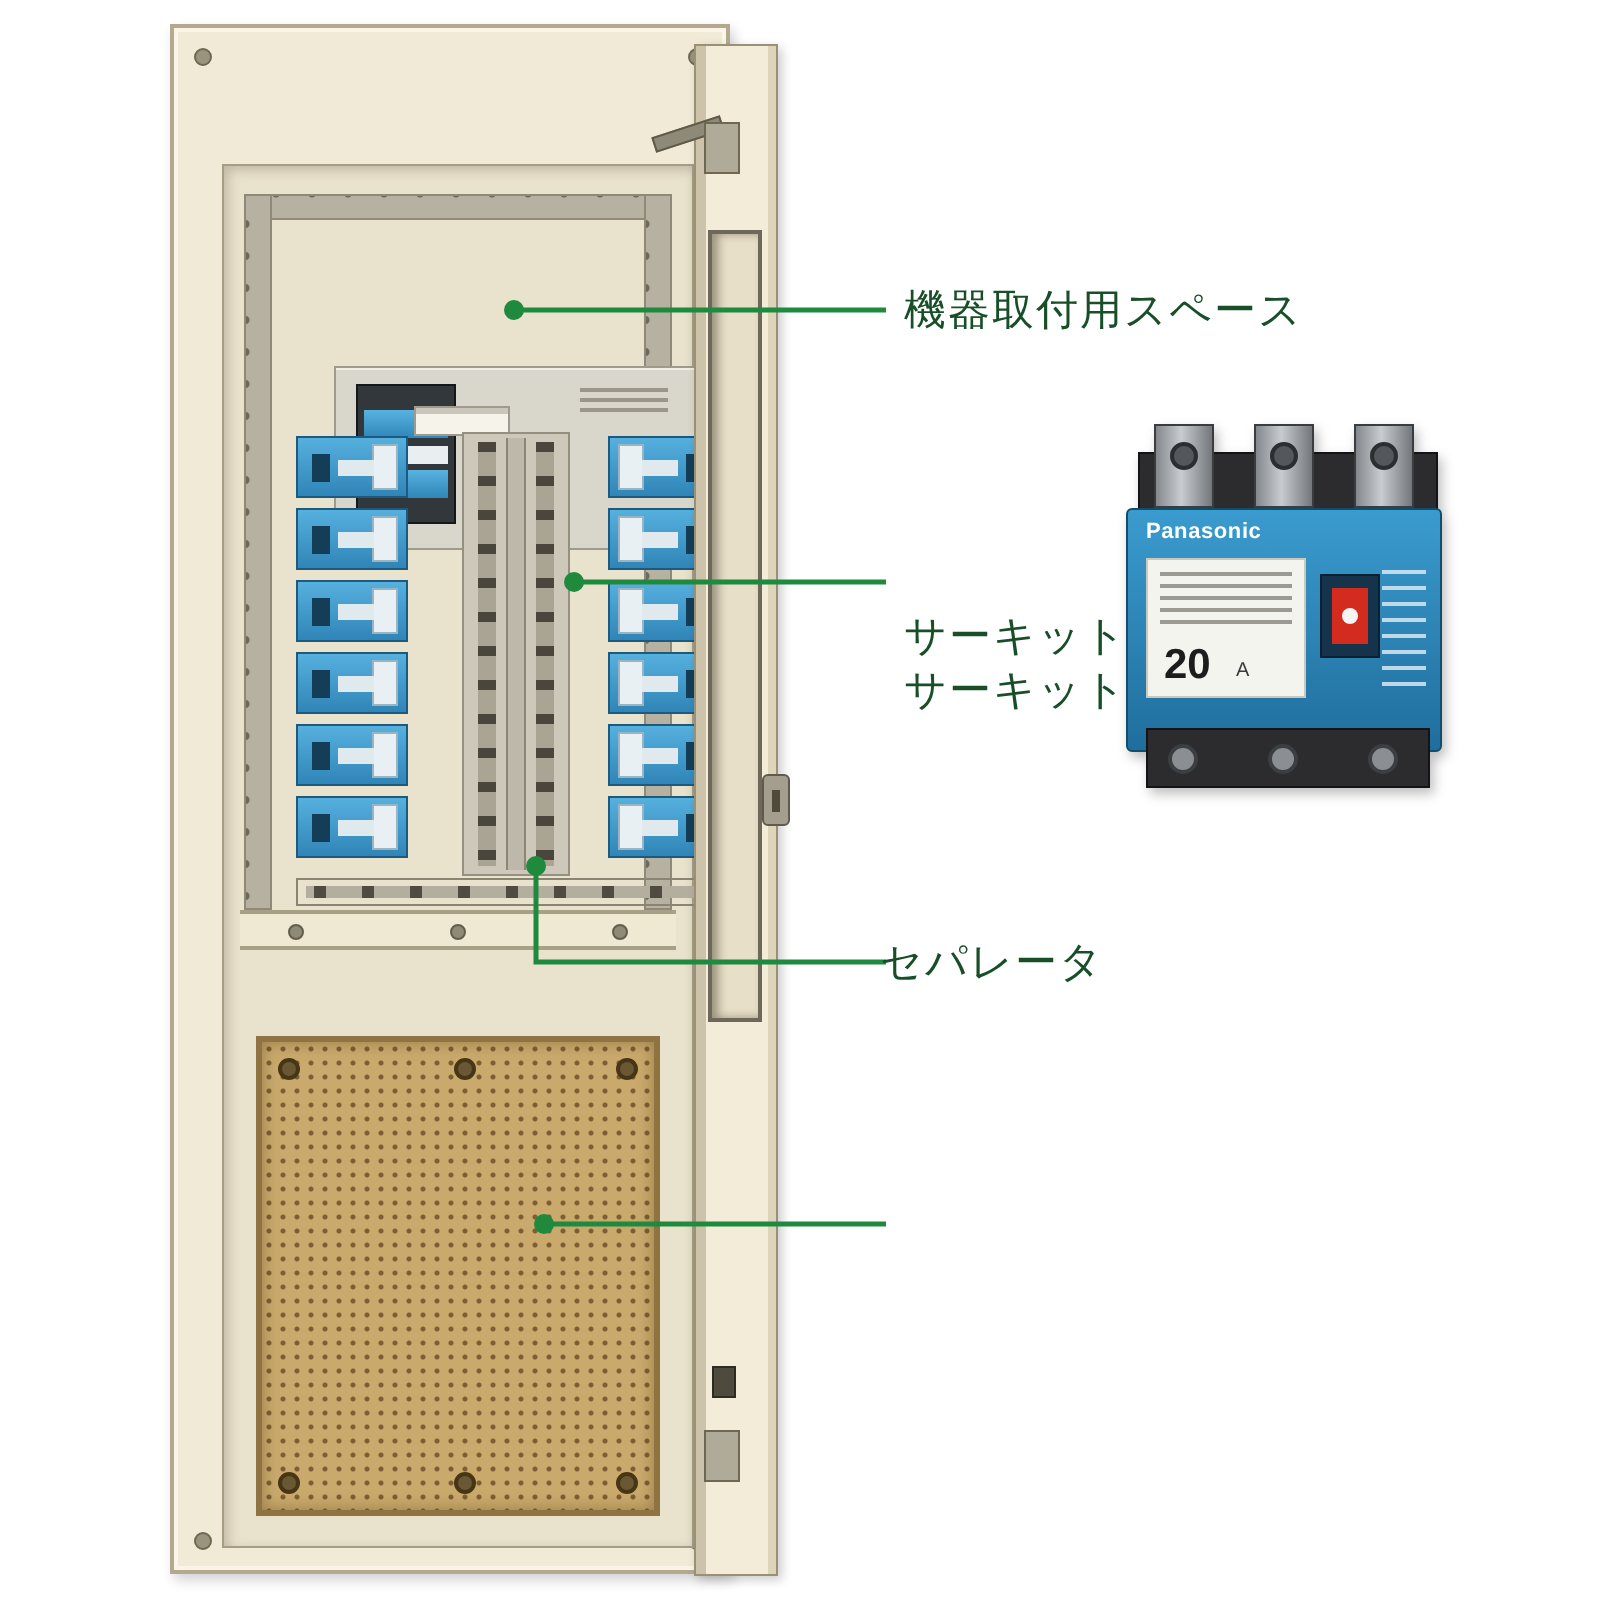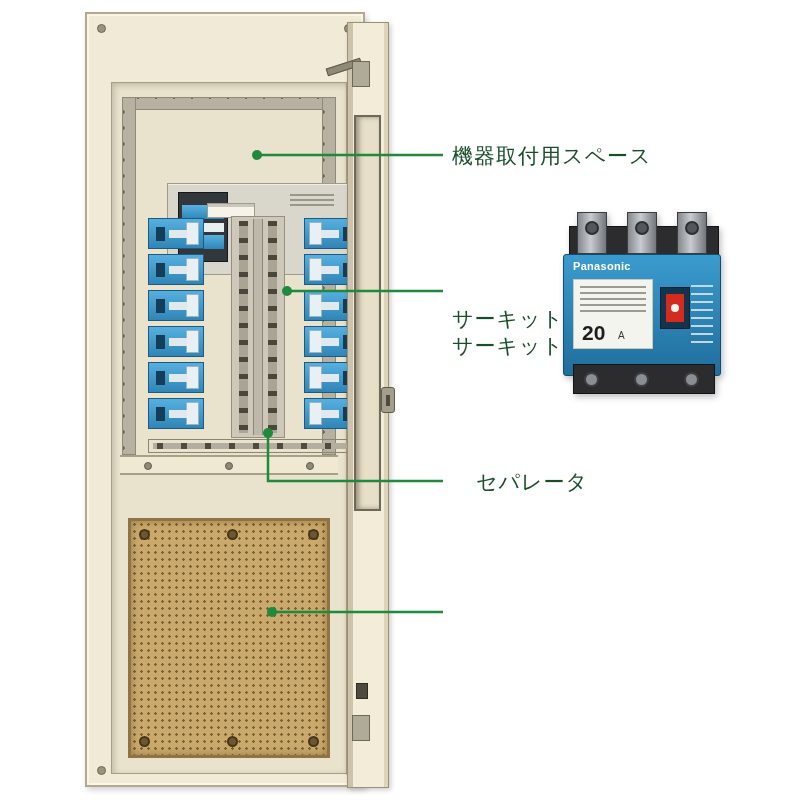--- a/index.html
+++ b/index.html
@@ -306,16 +306,16 @@
     </g>
   </svg>
 
   <div class="ann" style="left:452px; top:142px;">機器取付用スペース</div>
 
   <div class="ann" style="left:452px; top:264px;margin-top:41px;">
     <div>サーキット</div>
     <div>サーキット</div>
   </div>
 
-  <div class="ann" style="left:476px; top:468px;">セパレータ</div>
+  <div class="ann" style="left:440px; top:468px;">セパレータ</div>
 
 
 </div>
 
 </body></html>

